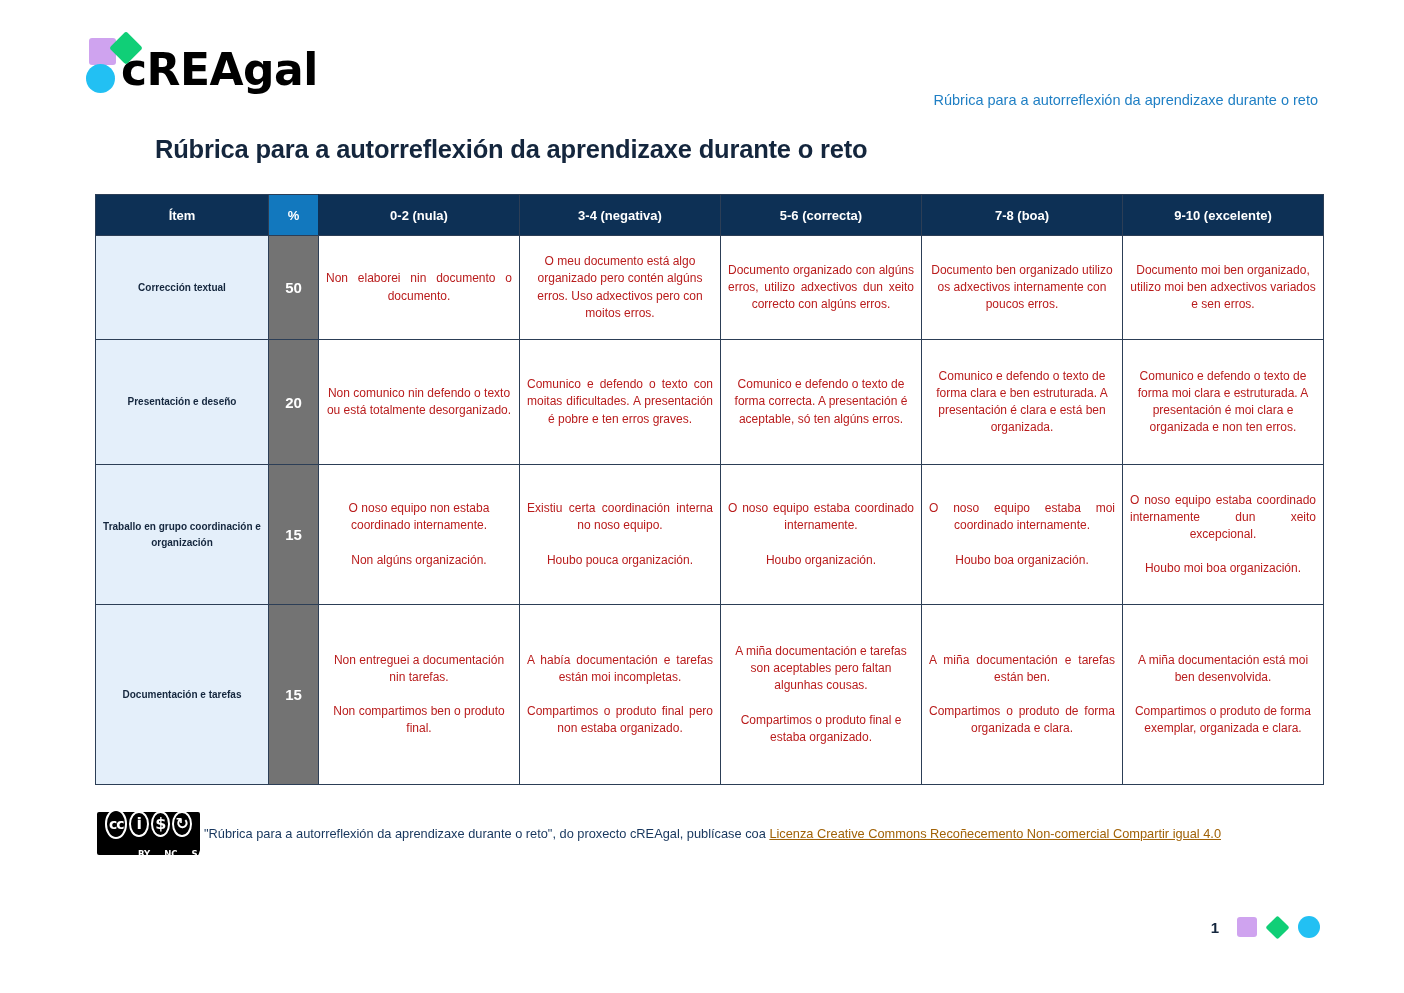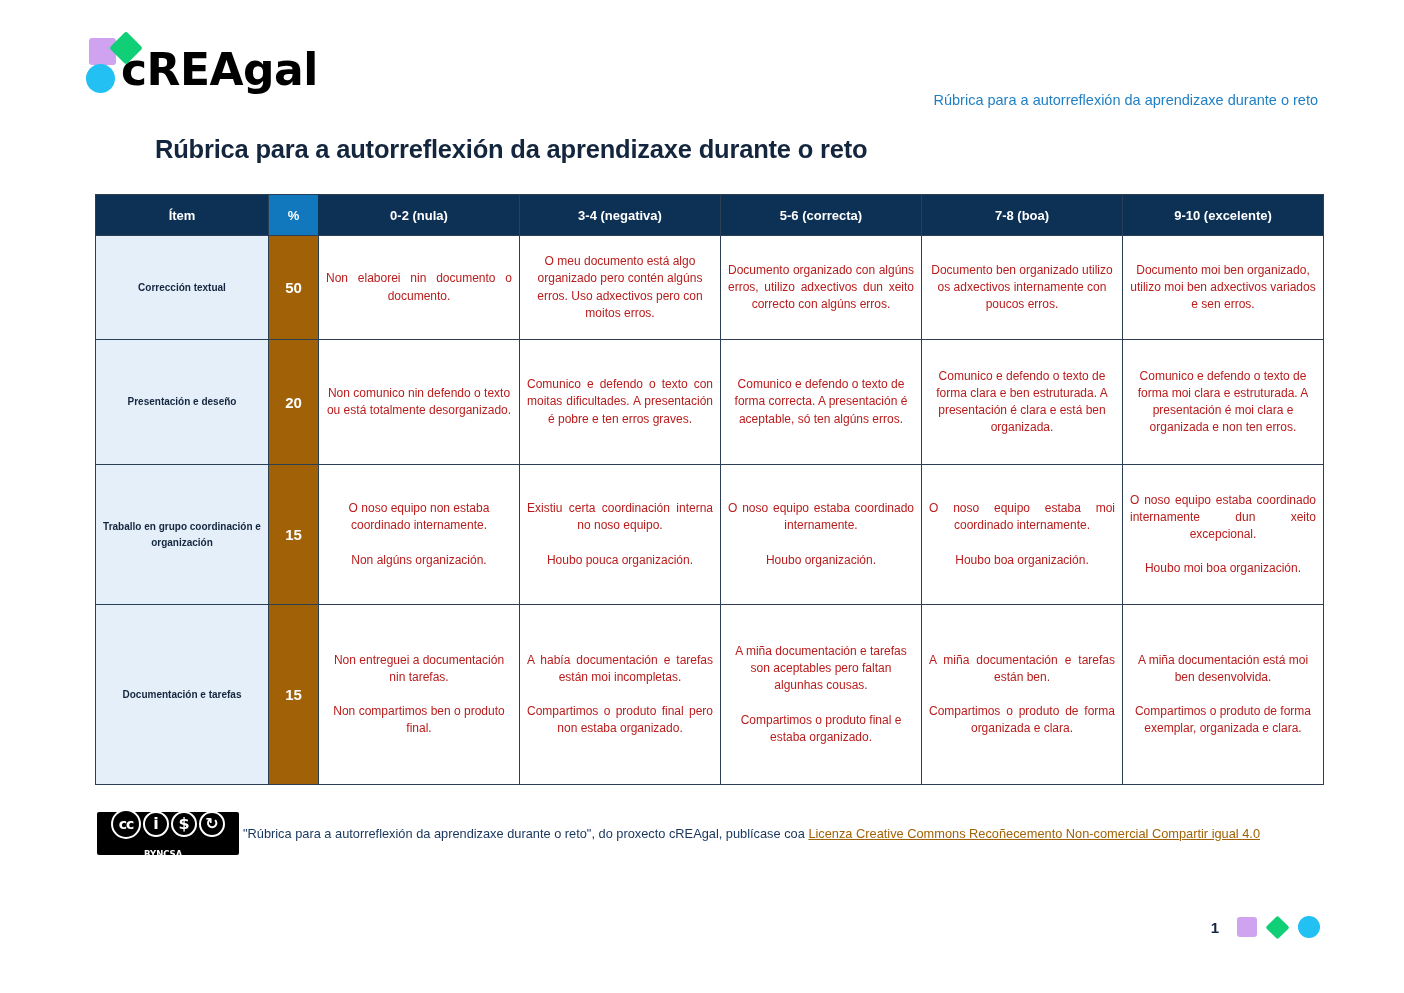--- a/index.html
+++ b/index.html
@@ -127,21 +127,21 @@
   }
   td.item-cell {
     background: #e4effa;
     color: #14263d;
     font-size: 10px;
     font-weight: bold;
     text-align: center;
     line-height: 1.55;
   }
   td.pct-cell {
-    background: #a16207;
+    background: #737373;
     color: #ffffff;
     font-size: 15px;
     font-weight: bold;
     text-align: center;
   }
   td.level-cell {
     background: #ffffff;
     color: #b91c1c;
     font-size: 12px;
     line-height: 1.42;
@@ -162,28 +162,28 @@
 
   
   .license-row {
     position: absolute;
     left: 97px;
     top: 812px;
     display: flex;
     align-items: center;
   }
   .cc-badge {
-    width: 142px;
+    width: 103px;
     height: 43px;
     background: #000000;
     border-radius: 2px;
     display: flex;
     flex-direction: column;
     justify-content: center;
-    padding: 2px 14px;
+    padding: 2px 8px;
     box-sizing: border-box;
     flex: none;
   }
   .cc-icons {
     display: flex;
     align-items: center;
     gap: 2px;
   }
   .cc-circle {
     border: 2.4px solid #ffffff;
@@ -200,20 +200,21 @@
   .cc-circle.big { width: 30px; height: 30px; font-size: 14px; letter-spacing: -1px; }
   .cc-circle.sm  { width: 26px; height: 26px; font-size: 16px; }
   .cc-labels {
     display: flex;
     color: #ffffff;
     font-size: 8.5px;
     font-weight: bold;
     font-family: "DejaVu Sans", sans-serif;
     margin-top: 10px;
     padding-left: 33px;
+    gap: 14px;
   }
   .license-text {
     font-size: 12.8px;
     color: #17365d;
     margin-left: 4px;
     white-space: nowrap;
   }
   .license-link {
     color: #a16207;
     text-decoration: underline;

